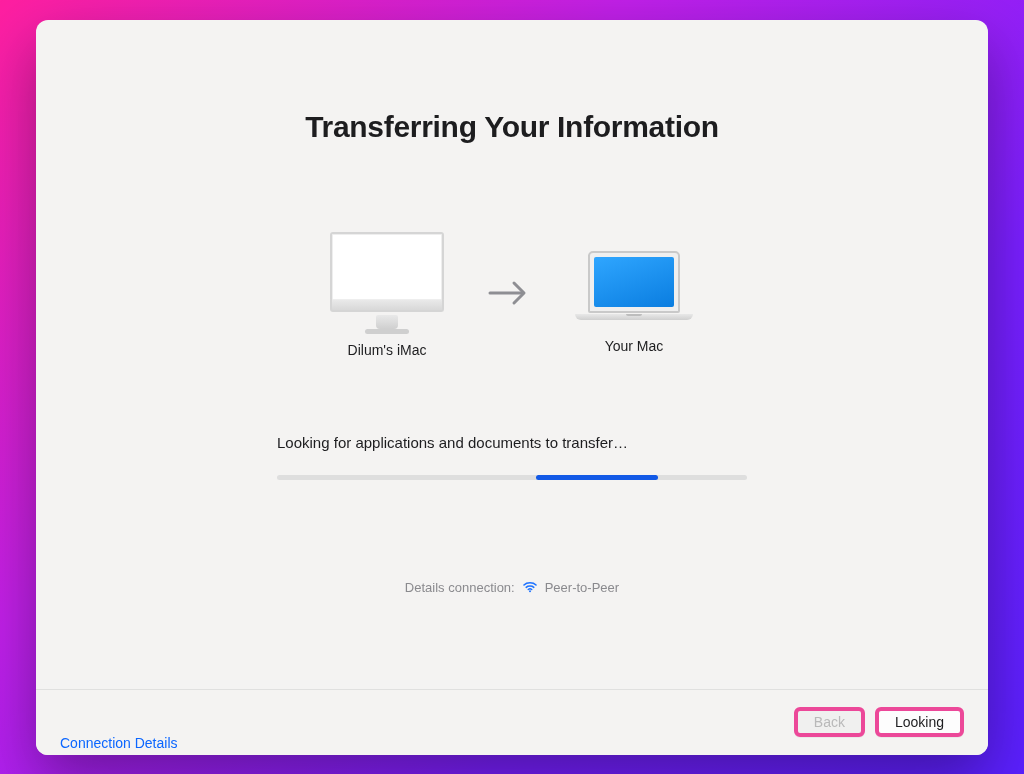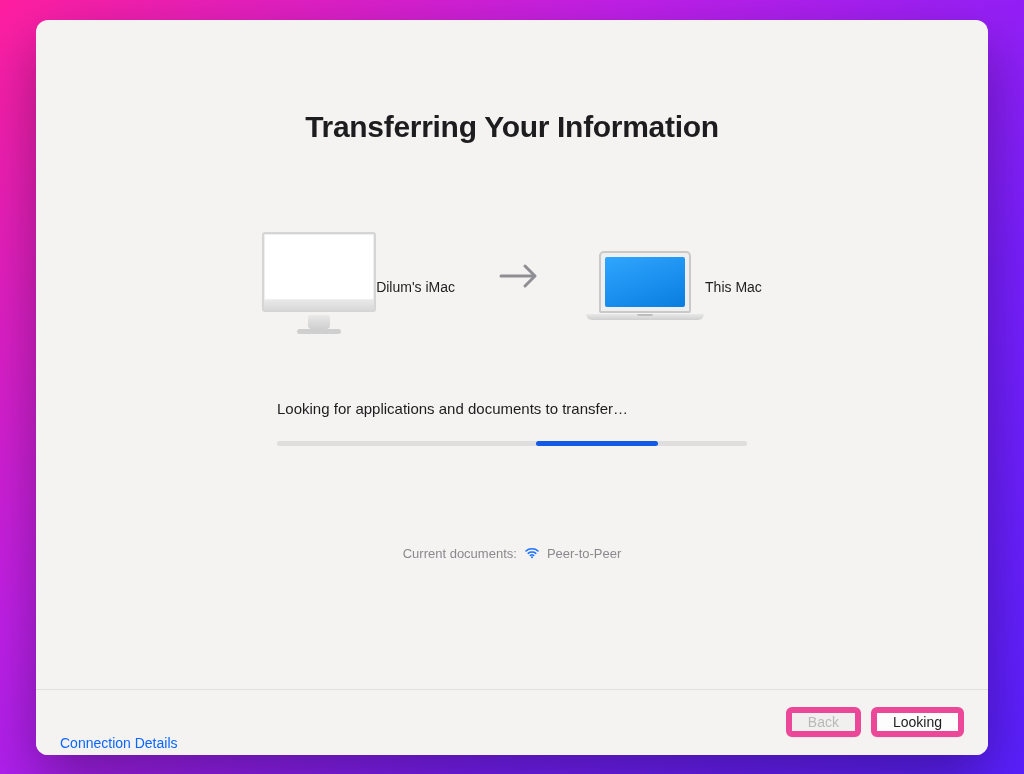--- a/index.html
+++ b/index.html
@@ -10,33 +10,33 @@
       display: flex; align-items: center; justify-content: center;
     }
     .window {
       width: 952px; height: 735px; background: #f4f3f2; border-radius: 12px;
       box-shadow: 0 25px 60px rgba(0,0,0,.35);
       display: flex; flex-direction: column; position: relative; overflow: hidden;
     }
     .content { flex: 1; padding: 60px 60px 16px 60px; text-align: center; position: relative; }
     .title { font-size: 30px; font-weight: 700; color: #1d1d1f; letter-spacing: -0.3px; margin-top: 30px; }
     .devices { display: flex; align-items: center; justify-content: center; gap: 44px; margin-top: 88px; }
-    .device { display: flex; align-items: center; }
+    .device { display: flex; flex-direction: column; align-items: center; }
     .device-label { margin-top: 18px; font-size: 14px; color: #1d1d1f; }
     .arrow { color: #8e8e93; }
     .status-text { font-size: 15px; color: #1d1d1f; text-align: left; width: 470px; margin: 0 auto; margin-top: 76px; }
     .progress-track { width: 470px; height: 5px; background: #dedede; border-radius: 3px; margin: 24px auto 0 auto; position: relative; overflow: hidden; }
     .progress-chunk { position: absolute; top: 0; left: 55%; width: 26%; height: 100%; background: #1259e6; border-radius: 3px; }
     .connection-row { display: flex; align-items: center; justify-content: center; gap: 8px; margin-top: 100px; color: #8a8a8e; font-size: 13px; }
     .wifi-dot { color: #1e73ff; display: inline-flex; }
     .conn-type { color: #8a8a8e; }
     .footer { height: 66px; border-top: 1px solid #e0e0df; display: flex; align-items: center; padding: 0 24px; background: #f4f3f2; }
     .link { color: #0b66ff; font-size: 14px; cursor: pointer; margin-top: 41px; }
     .spacer { flex: 1; }
-    .btn { height: 30px; padding: 0 16px; border-radius: 6px; border: 6px solid #ec4899; background: #fdfdfd; font-size: 14px; color: #1d1d1f; margin-left: 10px; cursor: pointer; box-shadow: 0 1px 0 rgba(0,0,0,.04); }
+    .btn { height: 30px; padding: 0 16px; border-radius: 6px; border: 4px solid #ec4899; background: #fdfdfd; font-size: 14px; color: #1d1d1f; margin-left: 10px; cursor: pointer; box-shadow: 0 1px 0 rgba(0,0,0,.04); }
     .btn.disabled { color: #b9b9b9; background: #f0f0ef; cursor: default; }
     
     .imac { position: relative; width: 114px; height: 92px; }
     .imac-screen { width: 114px; height: 70px; background: #fff; border: 2px solid #d5d5d5; border-radius: 3px; box-shadow: inset 0 0 0 1px #eee; }
     .imac-chin { width: 114px; height: 12px; background: linear-gradient(#e9e9e9,#d8d8d8); border: 2px solid #d5d5d5; border-top: 0; border-radius: 0 0 3px 3px; margin-top: -2px; }
     .imac-stand { width: 22px; height: 14px; background: linear-gradient(#e9e9e9,#cfcfcf); margin: 3px auto 0 auto; border-radius: 2px 2px 4px 4px; }
     .imac-base { width: 44px; height: 5px; background: #cfcfcf; margin: 0 auto; border-radius: 3px; }
     
     .laptop { position: relative; width: 120px; height: 84px; display: flex; flex-direction: column; align-items: center; justify-content: flex-end; }
     .laptop-lid { width: 92px; height: 62px; border: 2px solid #c9c9c9; border-radius: 5px 5px 2px 2px; background: #efefef; padding: 4px; }
@@ -74,33 +74,33 @@
 
         <div class="device">
           <div class="laptop">
             <div class="laptop-lid">
                 <div class="laptop-display"></div>
               </div>
             <div class="laptop-base">
                 <div class="laptop-notch"></div>
               </div>
           </div>
-          <div class="device-label">This Mac</div>
+          <div class="device-label">Your Mac</div>
         </div>
 
       </div>
 
       <div class="status-text">Looking for applications and documents to transfer…</div>
 
       <div class="progress-track">
         <div class="progress-chunk"></div>
       </div>
 
       <div class="connection-row">
-        <span>Current documents:</span>
+        <span>Details connection:</span>
         <span class="wifi-dot">
           <svg width="14" height="12" viewBox="0 0 14 12">
             <path d="M1 4 C4 1 10 1 13 4" fill="none" stroke="#1e73ff" stroke-width="1.6" stroke-linecap="round"></path>
             <path d="M3.2 6.3 C5 4.6 9 4.6 10.8 6.3" fill="none" stroke="#1e73ff" stroke-width="1.6" stroke-linecap="round"></path>
             <path d="M5.3 8.5 C6.2 7.7 7.8 7.7 8.7 8.5" fill="none" stroke="#1e73ff" stroke-width="1.6" stroke-linecap="round"></path>
             <circle cx="7" cy="10.3" r="1" fill="#1e73ff"></circle>
           </svg>
         </span>
         <span class="conn-type">Peer-to-Peer</span>
       </div>

